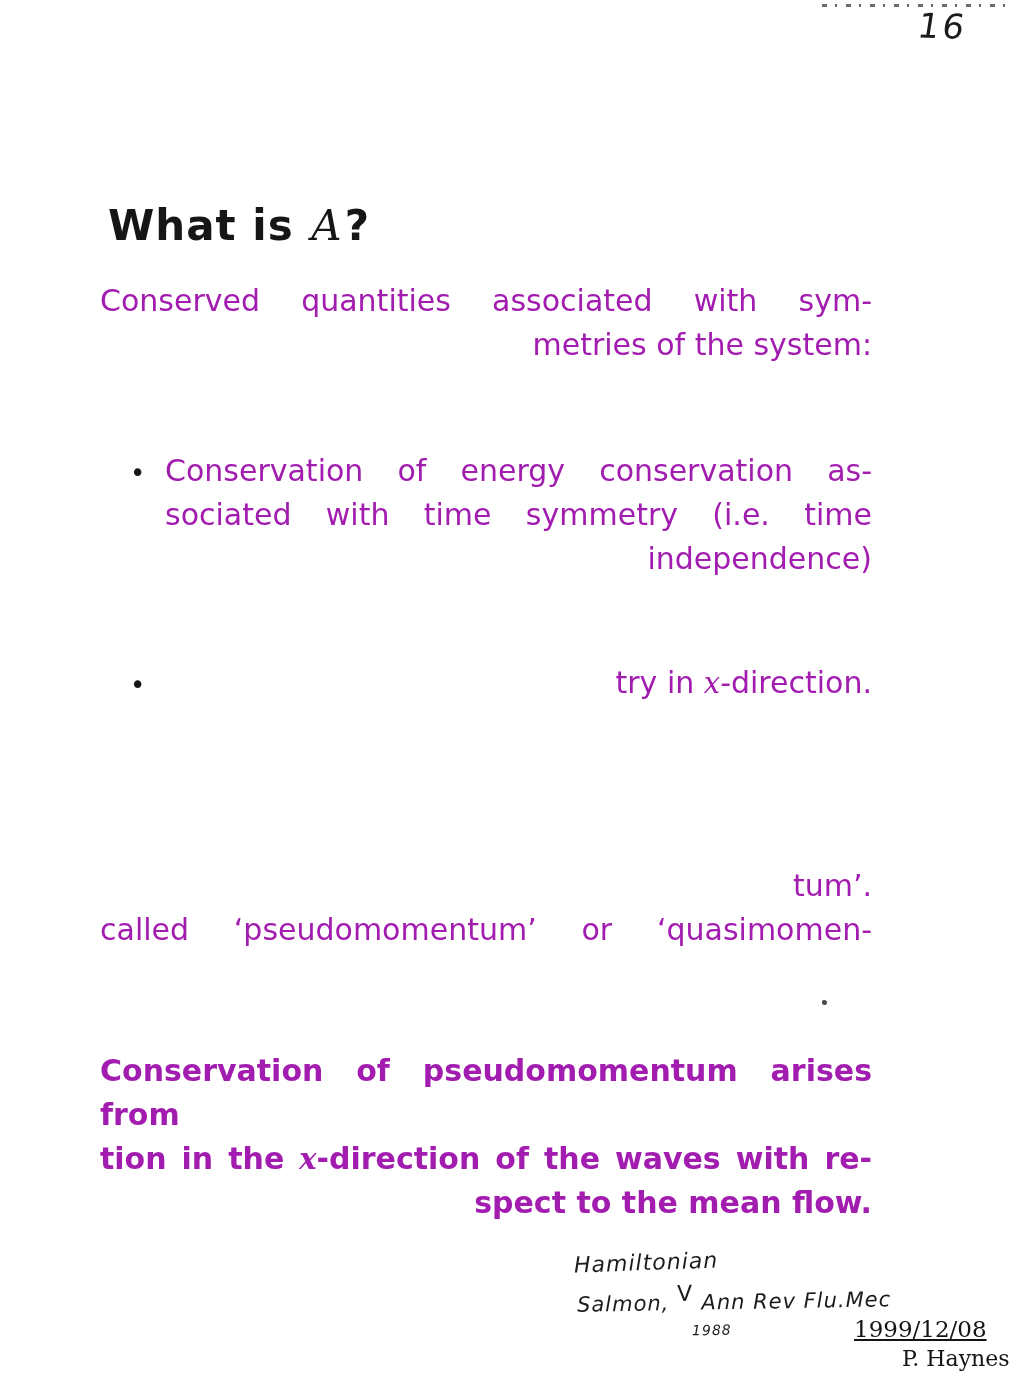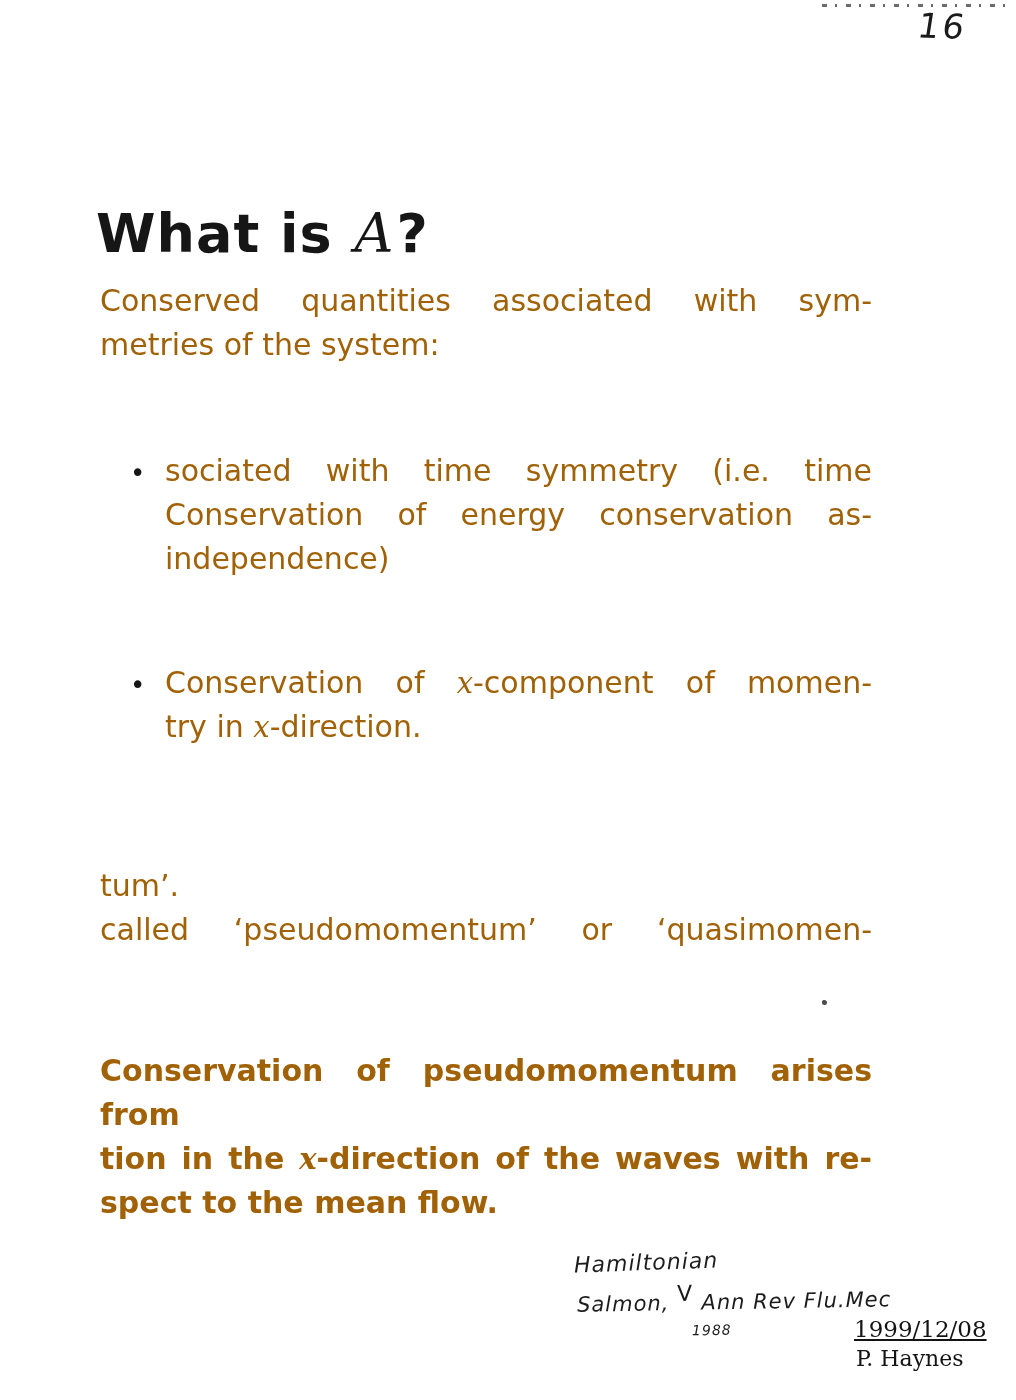--- a/index.html
+++ b/index.html
@@ -27,35 +27,35 @@
   
   .pagenum {
     position: absolute; left: 918px; top: 6px;
     font-size: 34px; color: #1b1b1b;
     transform: skewX(-7deg) rotate(2deg);
     letter-spacing: 3px;
   }
 
   
   .title {
-    position: absolute; left: 96px; top: 166px;
-    font-size: 54px; line-height: 64px; letter-spacing: 1px;
+    position: absolute; left: 108px; top: 166px;
+    font-size: 42px; line-height: 64px; letter-spacing: 1px;
     white-space: nowrap;
   }
   .script-a {
     font-family: "DejaVu Serif", serif;
     font-style: italic; font-weight: 500;
     padding: 0 2px;
   }
 
   
   .block { position: absolute; left: 100px; width: 772px; }
-  .line  { font-size: 30px; line-height: 44px; color: #a16207; }
+  .line  { font-size: 30px; line-height: 44px; color: #a21caf; }
   .just  { text-align: justify; text-align-last: justify; text-justify: inter-word; }
-  .last  { text-align: left; }
+  .last  { text-align: right; }
   .mathx {
     font-family: "DejaVu Serif", serif;
     font-style: italic; font-size: 29px;
   }
 
   .intro  { top: 279px; }
   .para1  { top: 864px; }
   .para2  { top: 1049px; font-weight: bold; }
 
   .bullet { position: absolute; left: 100px; width: 772px; }
@@ -80,51 +80,50 @@
   .hand-2 .caret { position: relative; top: -9px; margin: 0 8px; font-size: 22px; font-style: normal; }
   .hand-3 { left: 652px; top: 1322px; font-size: 14px; transform: rotate(-1deg); margin-left: 40px; }
 
   
   .footer-date, .footer-author {
     position: absolute;
     font-family: "DejaVu Serif", serif;
     color: #141414;
   }
   .footer-date   { left: 854px; top: 1316px; font-size: 23px; text-decoration: underline; }
-  .footer-author { left: 856px; top: 1346px; font-size: 22px; }
+  .footer-author { left: 902px; top: 1346px; font-size: 22px; }
 </style>
 </head>
 <body>
 
 <div class="sheet">
 
   <div class="scan-dashes"></div>
 
   <div class="pagenum">16</div>
 
   <h1 class="title"><span>What is </span><span class="script-a">A</span><span>?</span></h1>
 
   <div class="block intro">
     <div class="line just">Conserved quantities associated with sym-</div>
     <div class="line last">metries of the system:</div>
   </div>
 
   <div class="bullet bullet-1">
     <span class="marker">•</span>
     <div class="btext">
+      <div class="line just">Conservation of energy conservation as-</div>
       <div class="line just">sociated with time symmetry (i.e. time</div>
-      <div class="line just">Conservation of energy conservation as-</div>
       <div class="line last">independence)</div>
     </div>
   </div>
 
   <div class="bullet bullet-2">
     <span class="marker">•</span>
     <div class="btext">
-      <div class="line just"><span>Conservation of </span><span class="mathx">x</span><span>-component of momen-</span></div>
       <div class="line last"><span>try in </span><span class="mathx">x</span><span>-direction.</span></div>
     </div>
   </div>
 
   <div class="block para1">
     <div class="line last">tum’.</div>
     <div class="line just">called ‘pseudomomentum’ or ‘quasimomen-</div>
   </div>
 
   <div class="block para2">

